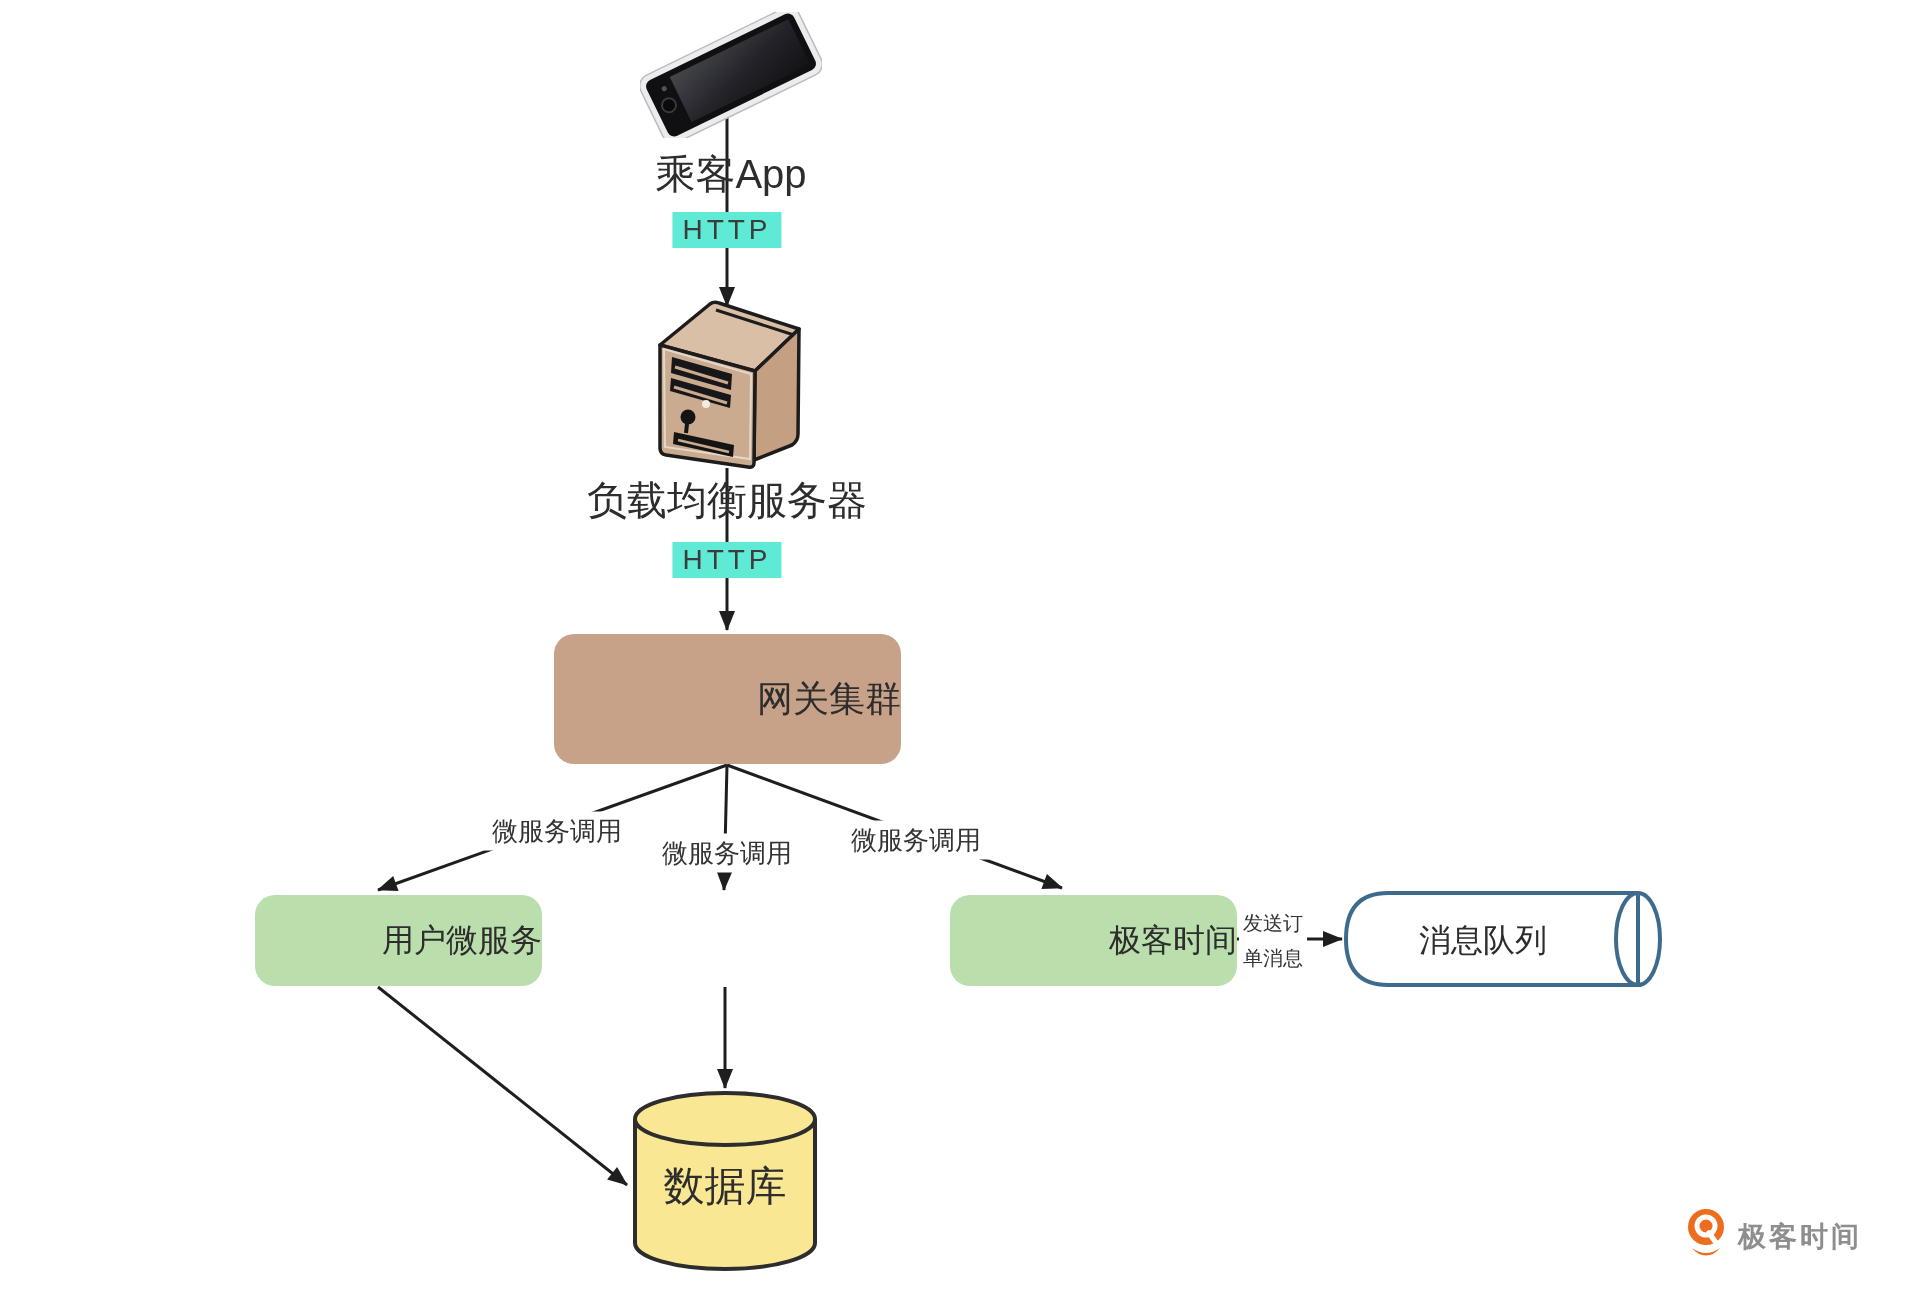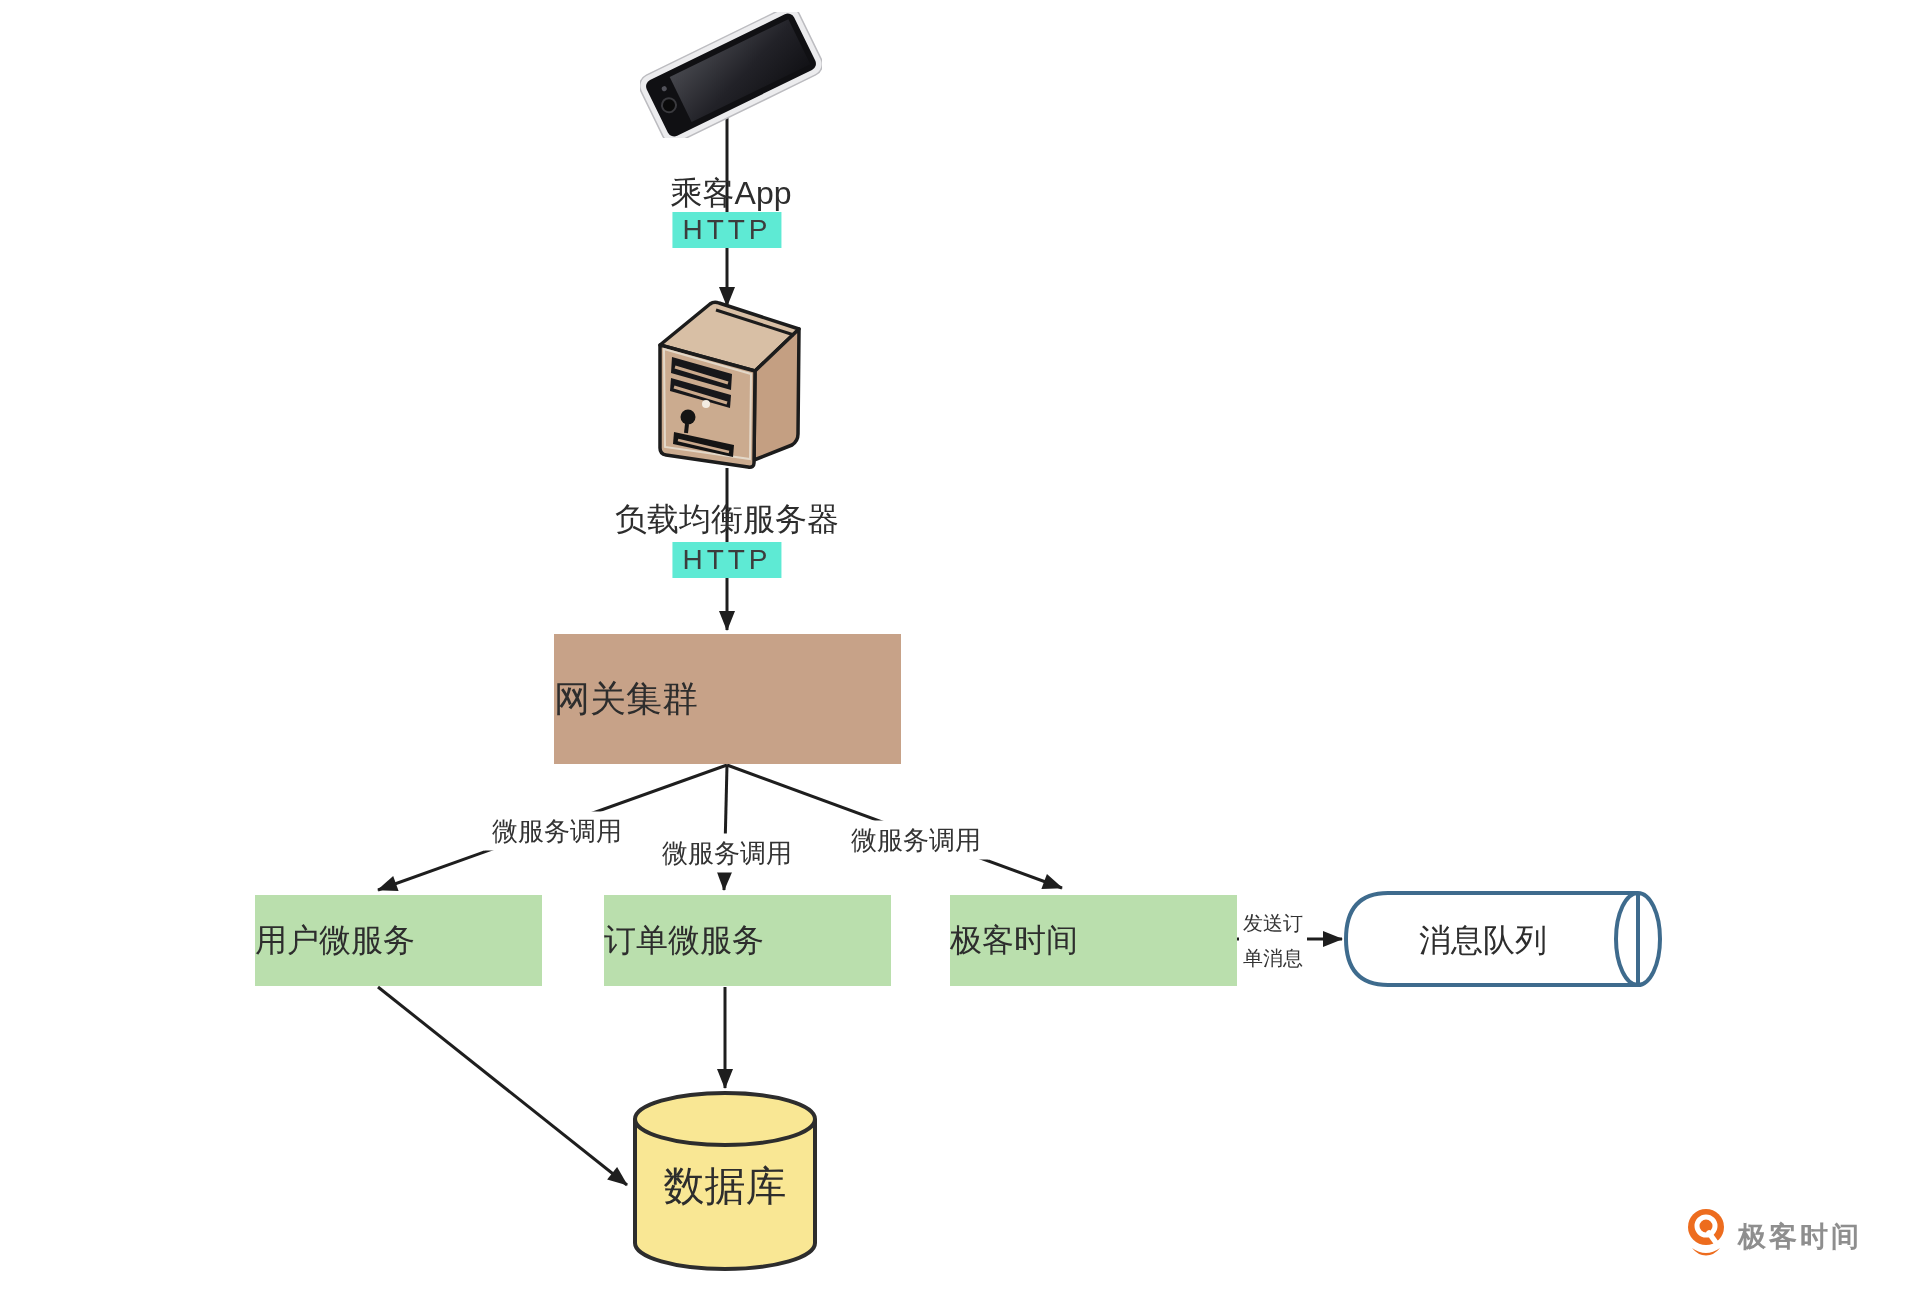--- a/index.html
+++ b/index.html
@@ -1,24 +1,24 @@
 <!DOCTYPE html>
 <html><head>
 <meta charset="utf-8">
 <style>
   html,body{margin:0;padding:0;background:#ffffff;}
   body{font-family:"Liberation Sans","DejaVu Sans",sans-serif;color:#2d2d2d;}
   #canvas{position:relative;width:1920px;height:1296px;background:#ffffff;overflow:hidden;}
   #connectors{position:absolute;left:0;top:0;width:1920px;height:1296px;}
   .abs{position:absolute;}
   .center-txt{transform:translate(-50%,-50%);white-space:nowrap;}
-  .node-label{font-size:32px;color:#2d2d2d;margin-top:20px;}
+  .node-label{font-size:40px;color:#2d2d2d;}
   .edge-label{font-size:26px;color:#333333;background:#ffffff;padding:2px 8px;}
   .http-label{font-size:28px;color:#3c3c3c;letter-spacing:4px;background:#5eead4;padding:2px 10px;}
-  .box{display:flex;align-items:center;justify-content:flex-start;}
+  .box{display:flex;align-items:center;justify-content:flex-end;border-radius:20px;}
   .gateway-box{left:554px;top:634px;width:347px;height:130px;background:#C7A288;font-size:36px;}
   .service-box{top:895px;width:287px;height:91px;background:#BADFAD;font-size:32px;}
   .send-label{left:1273px;top:941px;font-size:20px;color:#333;background:#fff;
               line-height:1.75;text-align:center;padding:0 4px;}
   .queue-label{left:1483px;top:941px;font-size:32px;}
   .db-label{left:725px;top:1186px;font-size:41px;}
   .watermark{left:1686px;top:1208px;height:48px;display:flex;align-items:flex-end;gap:12px;}
   .watermark-text{font-size:28px;font-weight:600;letter-spacing:3px;color:#8E8E8E;}
 </style>
 </head>
@@ -94,23 +94,20 @@
       <ellipse cx="97" cy="31" rx="90" ry="26"></ellipse>
     </g>
   </svg>
 
   <div class="abs box gateway-box">
     <span>网关集群</span>
   </div>
   <div class="abs box service-box" style="left:255px;">
     <span>用户微服务</span>
   </div>
-  <div class="abs box service-box" style="left:604px;">
-    <span>订单微服务</span>
-  </div>
   <div class="abs box service-box" style="left:950px;">
     <span>极客时间</span>
   </div>
 
   <div class="abs center-txt node-label" style="left:731px;top:174px;">乘客App</div>
   <div class="abs center-txt node-label" style="left:727px;top:500px;">负载均衡服务器</div>
   <div class="abs center-txt queue-label">消息队列</div>
   <div class="abs center-txt db-label">数据库</div>
 
   <div class="abs center-txt http-label" style="left:727px;top:230px;">HTTP</div>

